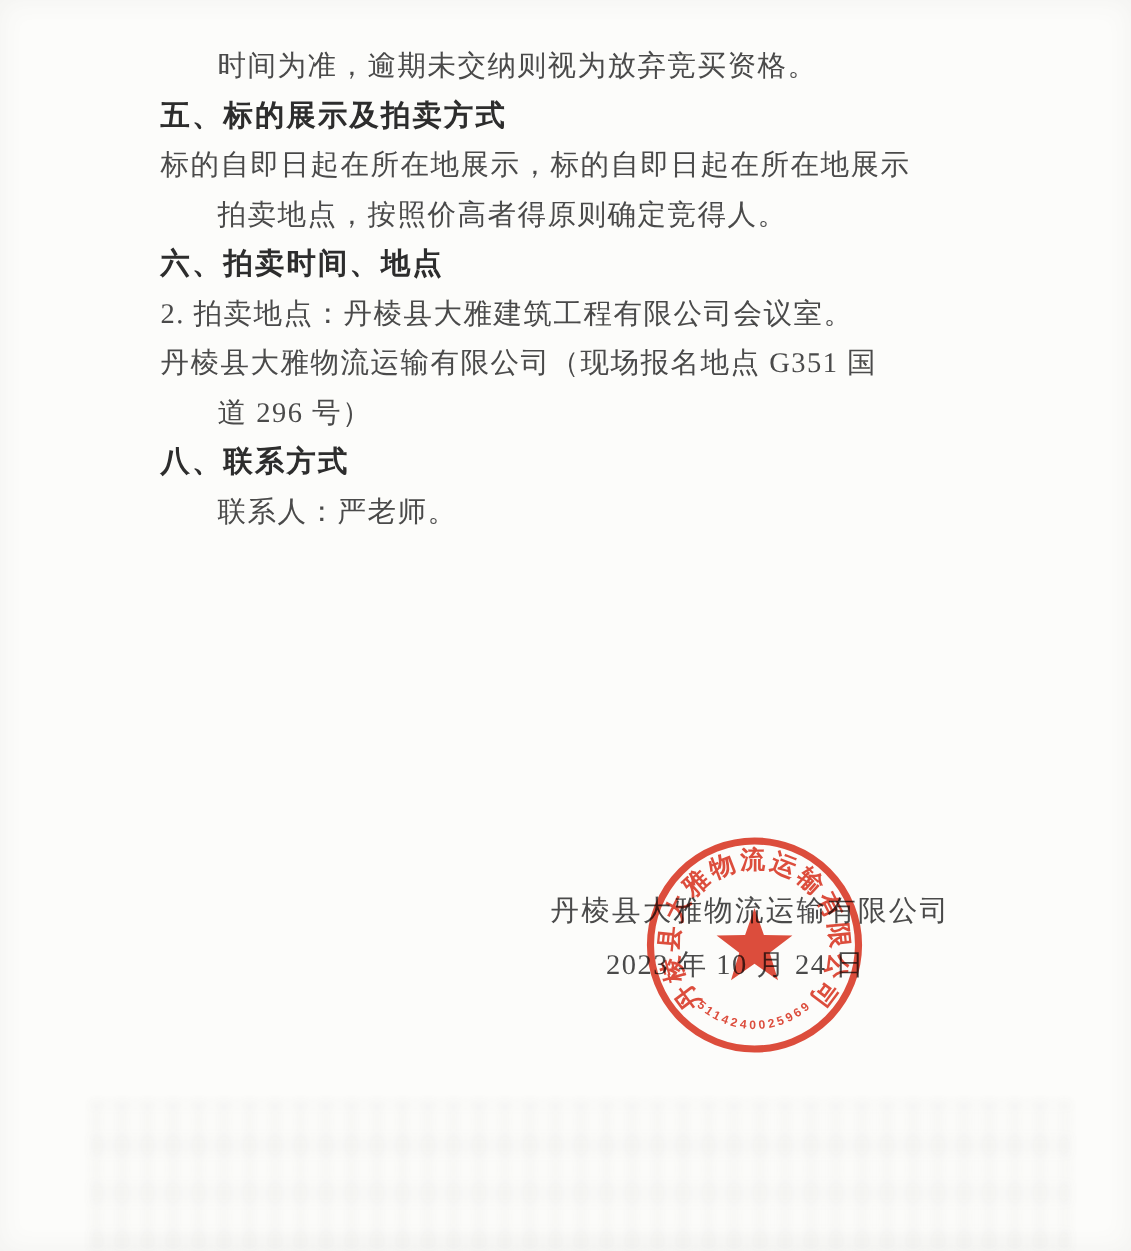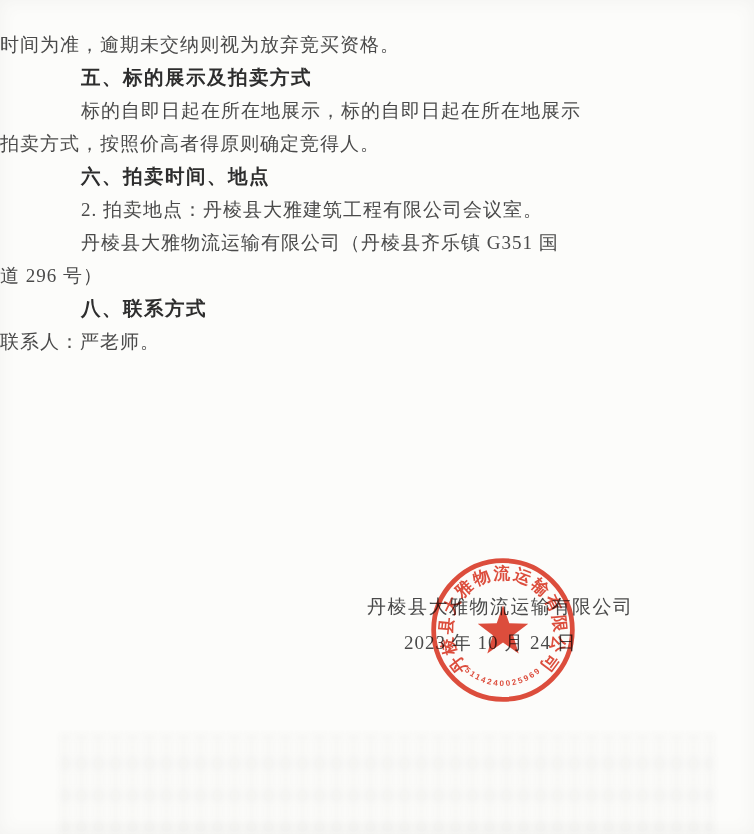--- a/index.html
+++ b/index.html
@@ -10,26 +10,27 @@
     margin: 0 auto;
     background: #fcfcfa;
     overflow: hidden;
     box-shadow: inset 0 0 18px rgba(90,90,85,0.06);
     font-family: "Liberation Serif", "DejaVu Serif", serif;
   }
   .content { position: absolute; top: 28px; left: 0; right: 0; }
   .line {
     height: 33px;
     line-height: 33px;
+    padding-left: 145px;
     font-size: 19px;
     letter-spacing: 1px;
     color: #4a4a4a;
     white-space: nowrap;
   }
-  .line.ind { padding-left: 81px; }
+  .line.ind { padding-left: 107px; }
   .line.heading {
     font-family: "Liberation Sans", "DejaVu Sans", sans-serif;
     font-weight: 700;
     color: #2d2d2d;
     font-size: 19.5px;
     letter-spacing: 1.5px;
   }
   .signature {
     position: absolute;
     top: 594px;
@@ -84,24 +85,24 @@
 </style>
 </head>
 <body>
 
 <div class="page">
 
   <div class="content">
     <div class="line">时间为准，逾期未交纳则视为放弃竞买资格。</div>
     <div class="line heading ind">五、标的展示及拍卖方式</div>
     <div class="line ind">标的自即日起在所在地展示，标的自即日起在所在地展示</div>
-    <div class="line">拍卖方式，按照价高者得原则确定竞得人。</div>
+    <div class="line">拍卖地点，按照价高者得原则确定竞得人。</div>
     <div class="line heading ind">六、拍卖时间、地点</div>
     <div class="line ind">2.  拍卖地点：丹棱县大雅建筑工程有限公司会议室。</div>
-    <div class="line ind">丹棱县大雅物流运输有限公司（丹棱县齐乐镇 G351 国</div>
+    <div class="line ind">丹棱县大雅物流运输有限公司（现场报名地点 G351 国</div>
     <div class="line">道 296 号）</div>
     <div class="line heading ind">八、联系方式</div>
     <div class="line">联系人：严老师。</div>
   </div>
 
   <div class="signature">
     <div class="sig-company">丹棱县大雅物流运输有限公司</div>
     <div class="sig-date">2023 年 10 月 24 日</div>
   </div>
 

